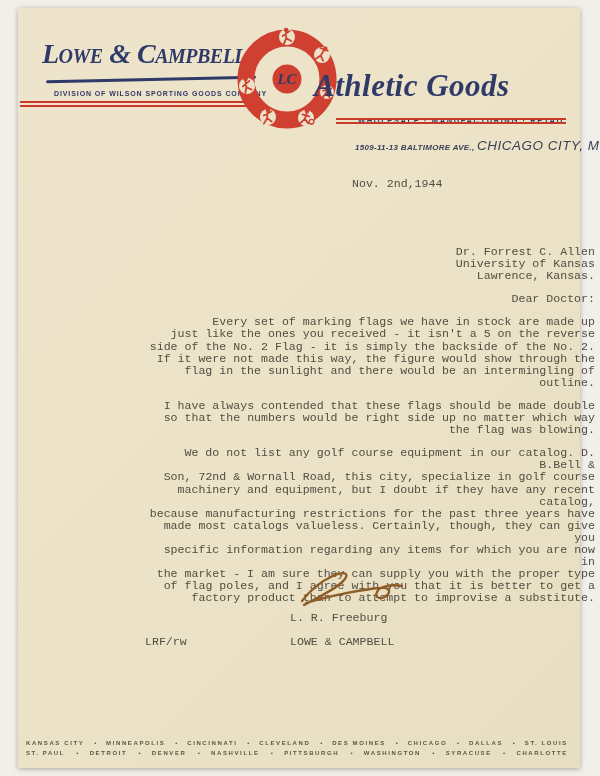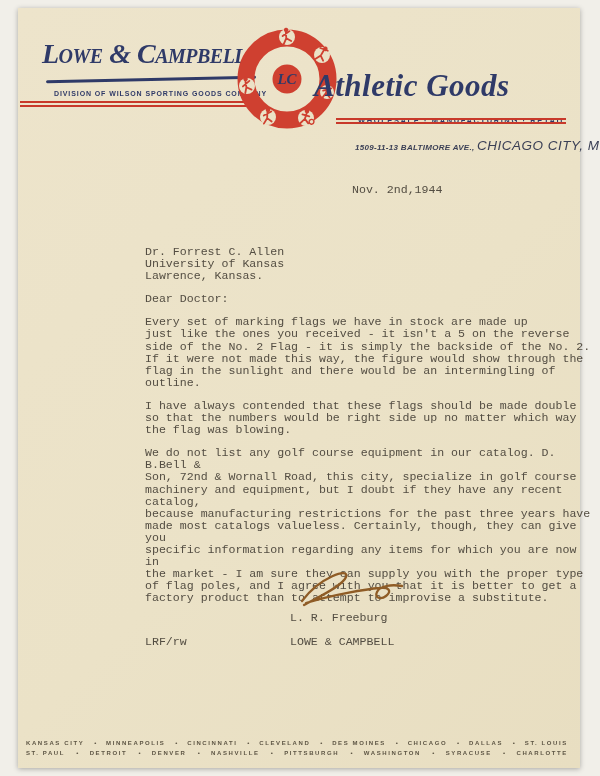--- a/index.html
+++ b/index.html
@@ -60,23 +60,23 @@
     position:absolute; left:292px; top:128px; white-space:nowrap; color:#3a3f55;
   }
   .address .street { font-size:8px; font-style:italic; font-weight:bold; letter-spacing:.3px;margin-left:45px; }
   .address .city-part { font-size:13.5px; font-style:italic; letter-spacing:.5px; }
   
   .tw {
     font-family:"Liberation Mono","DejaVu Sans Mono",monospace;
     font-size:11.6px; line-height:12.1px; color:#534d42;
     white-space:pre-line;
   }
-  .date { position:absolute; left:334px; top:176px; }
+  .date { position:absolute; left:334px; top:170px; }
   .flow { position:absolute; left:127px; top:238px; width:450px; }
-  .flow > div { margin-bottom:11px; }
+  .flow > div { margin-bottom:11px;text-align:right; }
   .closing-block { position:absolute; left:272px; top:555px; width:220px; }
   .signature-svg { position:absolute; left:4px; top:4px; width:120px; height:50px; }
   .signature-svg path { stroke:#8f5c26; stroke-width:2.3; fill:none; stroke-linecap:round; }
   .signer-lines { margin-top:37px; }
   .reference { position:absolute; left:127px; top:628px; }
   
   .footer { position:absolute; left:8px; right:12px; top:732px; color:#5d5544; }
   .footer-row {
     display:flex; justify-content:space-between; align-items:center;
     font-size:6px; letter-spacing:1.6px; font-weight:bold; white-space:nowrap;

